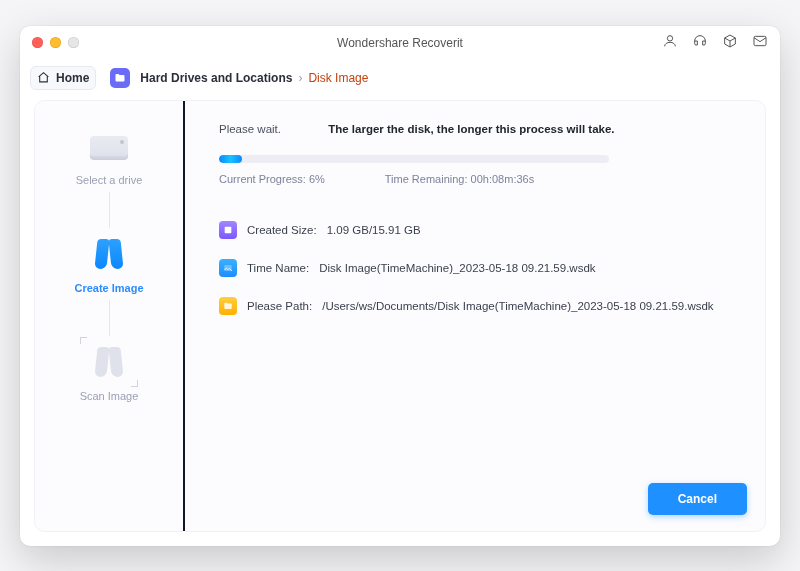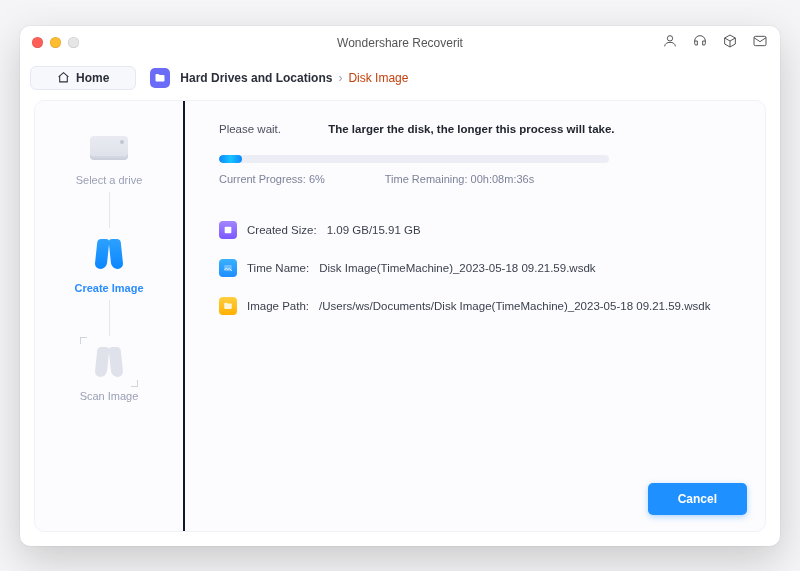--- a/index.html
+++ b/index.html
@@ -42,21 +42,21 @@
   .titlebar-icons svg { width:16px; height:16px; stroke:#555; stroke-width:1.5; fill:none;}
 
   
   .subheader {
     height: 36px;
     display:flex; align-items:center; padding: 0 10px; gap:10px;
   }
   .home-btn {
     display:flex; align-items:flex-start; gap:6px;
     border:1px solid #e6e9f2; background:#f7f8fc; border-radius:6px;
-    padding:4px 26px; font-size:12px; font-weight:600; color:#2b2f3a; cursor:pointer;
+    padding:4px 6px; font-size:12px; font-weight:600; color:#2b2f3a; cursor:pointer;
   }
   .home-btn svg{ width:13px; height:13px; stroke:#2b2f3a; stroke-width:2; fill:none;}
   .bc-folder {
     width:20px; height:20px; background:#6a6cf7; border-radius:5px;
     display:flex; align-items:center; justify-content:center; margin-left:4px;
   }
   .bc-folder svg{width:12px;height:12px;fill:#fff;}
   .breadcrumb { font-size:12px; color:#2b2f3a; font-weight:600; display:flex; gap:6px; align-items:center;}
   .breadcrumb .sep{ color:#9aa0b4; font-weight:400;}
   .breadcrumb .muted{ color:#c2410c; font-weight:400;}
@@ -245,21 +245,21 @@
           </div>
           <span class="lab">Time Name:</span>
           <span>Disk Image(TimeMachine)_2023-05-18 09.21.59.wsdk</span>
         </div>
         <div class="info-row">
           <div class="sq-icon sq-orange">
             <svg viewBox="0 0 24 24">
                 <path d="M3 6a2 2 0 0 1 2-2h4l2 2h8a2 2 0 0 1 2 2v9a2 2 0 0 1-2 2H5a2 2 0 0 1-2-2V6z" fill="#fff" opacity=".85"></path>
               </svg>
           </div>
-          <span class="lab">Image Path:</span>
+          <span class="lab">Please Path:</span>
           <span>/Users/ws/Documents/Disk Image(TimeMachine)_2023-05-18 09.21.59.wsdk</span>
         </div>
       </div>
     </div>
 
     <button class="cancel-btn">Cancel</button>
   </div>
 </div>
 
 </body></html>

